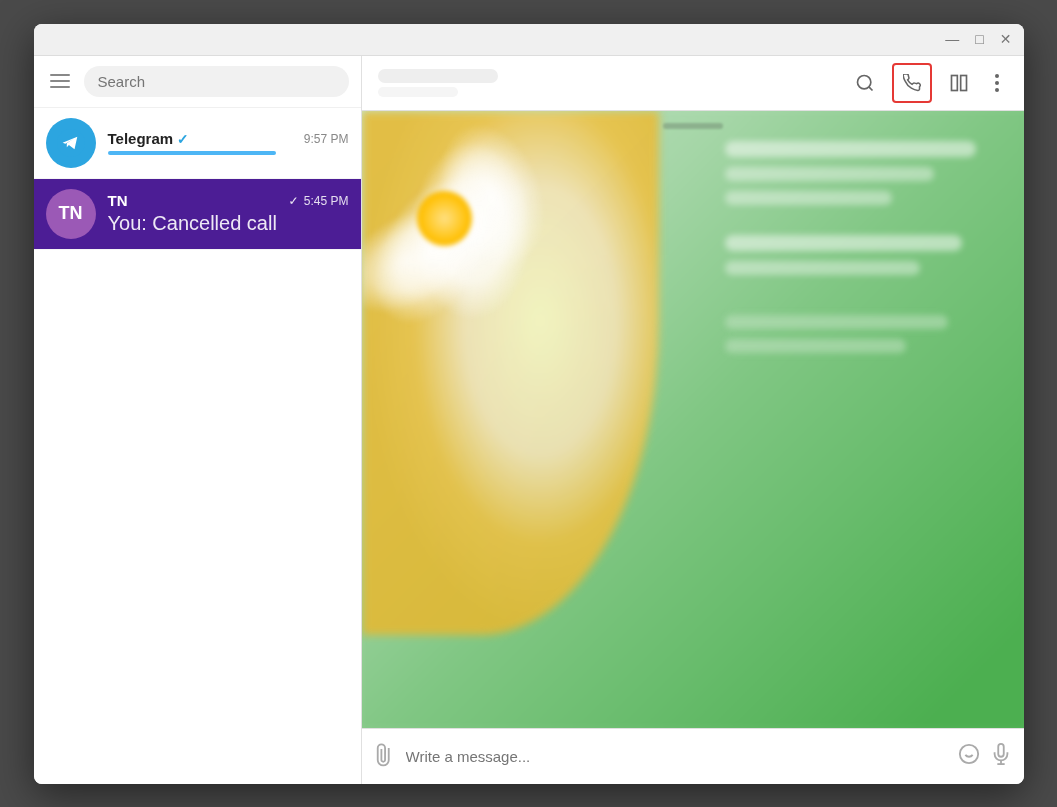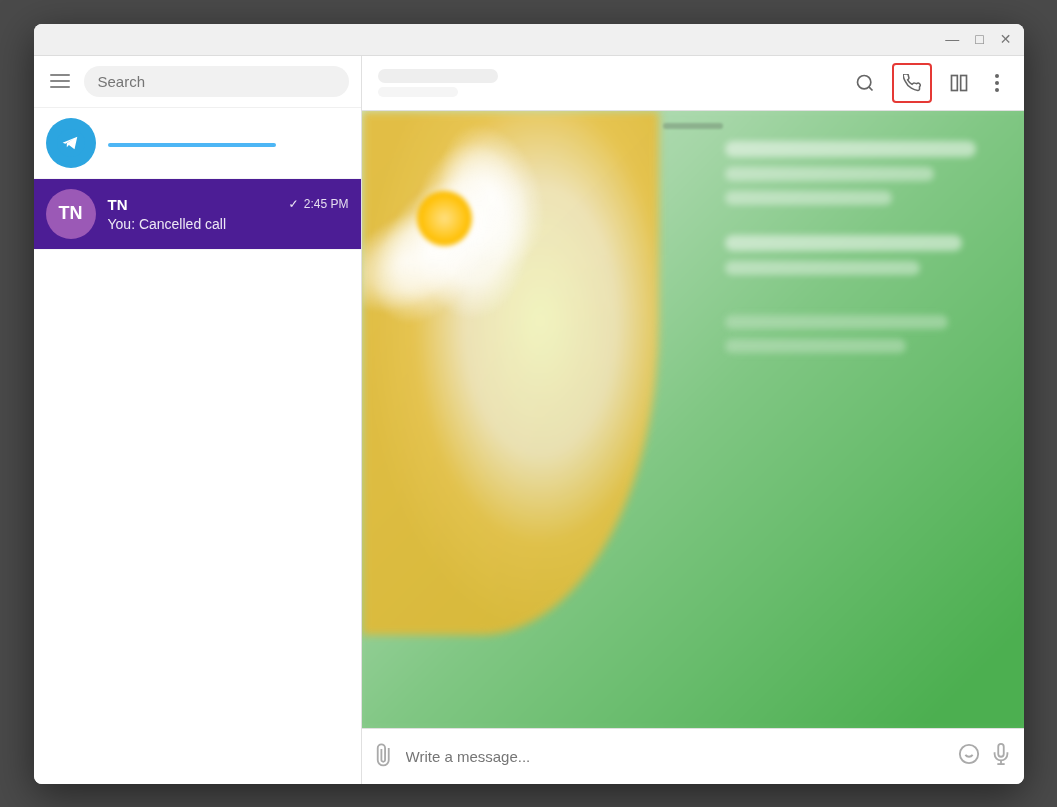--- a/index.html
+++ b/index.html
@@ -159,21 +159,21 @@
       font-size: 14px;
     }
     .chat-time {
       font-size: 12px;
       color: #888;
     }
     .chat-item.active .chat-time {
       color: rgba(255,255,255,0.85);
     }
     .chat-preview {
-      font-size: 14px;
+      font-size: 20px;
       color: #888;
       white-space: nowrap;
       overflow: hidden;
       text-overflow: ellipsis;
     }
     .chat-item.active .chat-preview {
       color: rgba(255,255,255,0.9);
     }
     .check-mark {
       color: #4db6f5;
@@ -358,36 +358,43 @@
 
         <div class="chat-item">
           <div class="avatar avatar-telegram">
 
             <svg class="telegram-logo" viewBox="0 0 40 40" fill="none" xmlns="http://www.w3.org/2000/svg">
               <circle cx="20" cy="20" r="20" fill="#2ca5e0"></circle>
               <path d="M8 19.5L29 11L25 29L17 23L14 26V20.5L24 14L12 21L8 19.5Z" fill="white"></path>
             </svg>
           </div>
           <div class="chat-info">
+            <div class="chat-top">
+              <div class="chat-name">
+                <span>Telegram</span>
+                <span class="verified-icon">✓</span>
+              </div>
+              <span class="chat-time">9:57 PM</span>
+            </div>
             <div class="progress-bar"></div>
           </div>
         </div>
 
         <div class="chat-item active">
           <div class="avatar avatar-tn">
             <span>TN</span>
           </div>
           <div class="chat-info">
             <div class="chat-top">
               <div class="chat-name">
                 <span>TN</span>
               </div>
               <span class="chat-time">
                 <span class="check-mark">✓</span>
-                <span>2:45 PM</span>
+                <span>5:45 PM</span>
               </span>
             </div>
             <div class="chat-preview">You: Cancelled call</div>
           </div>
         </div>
       </div>
     </div>
 
     <div class="chat-area">
 

